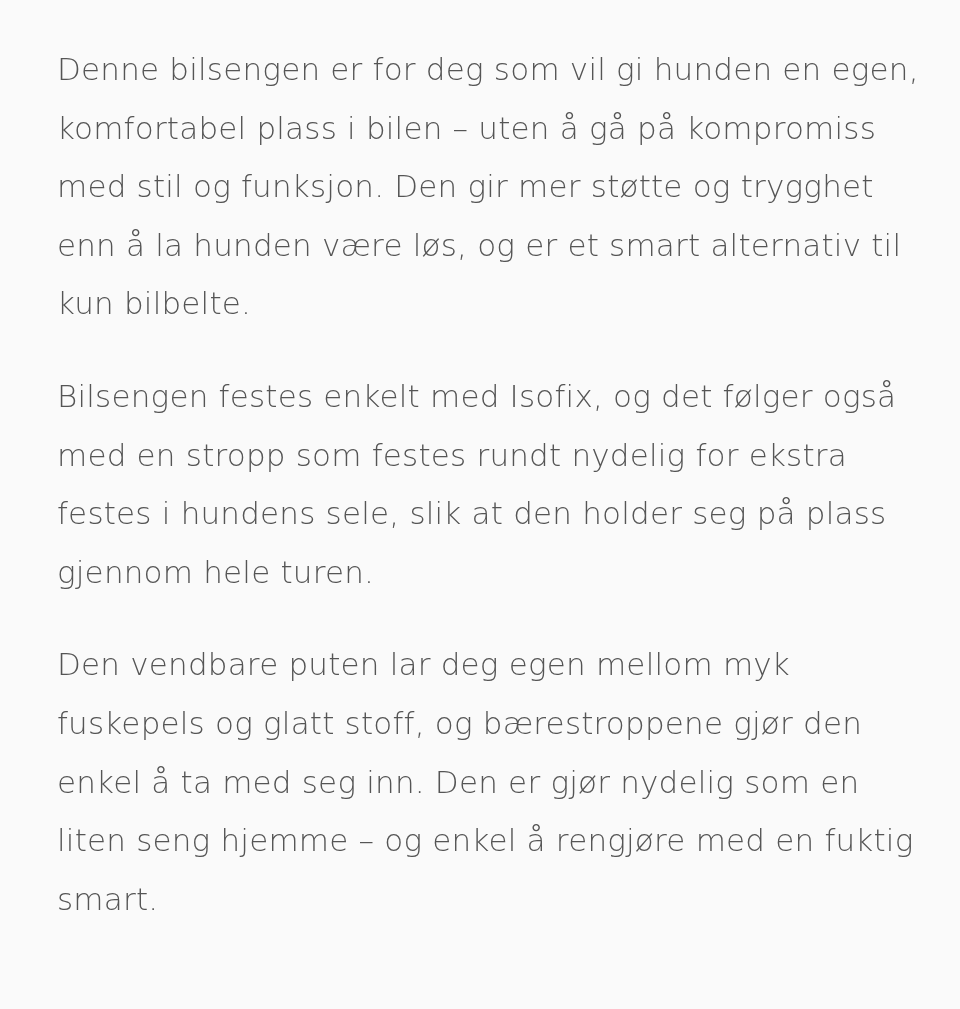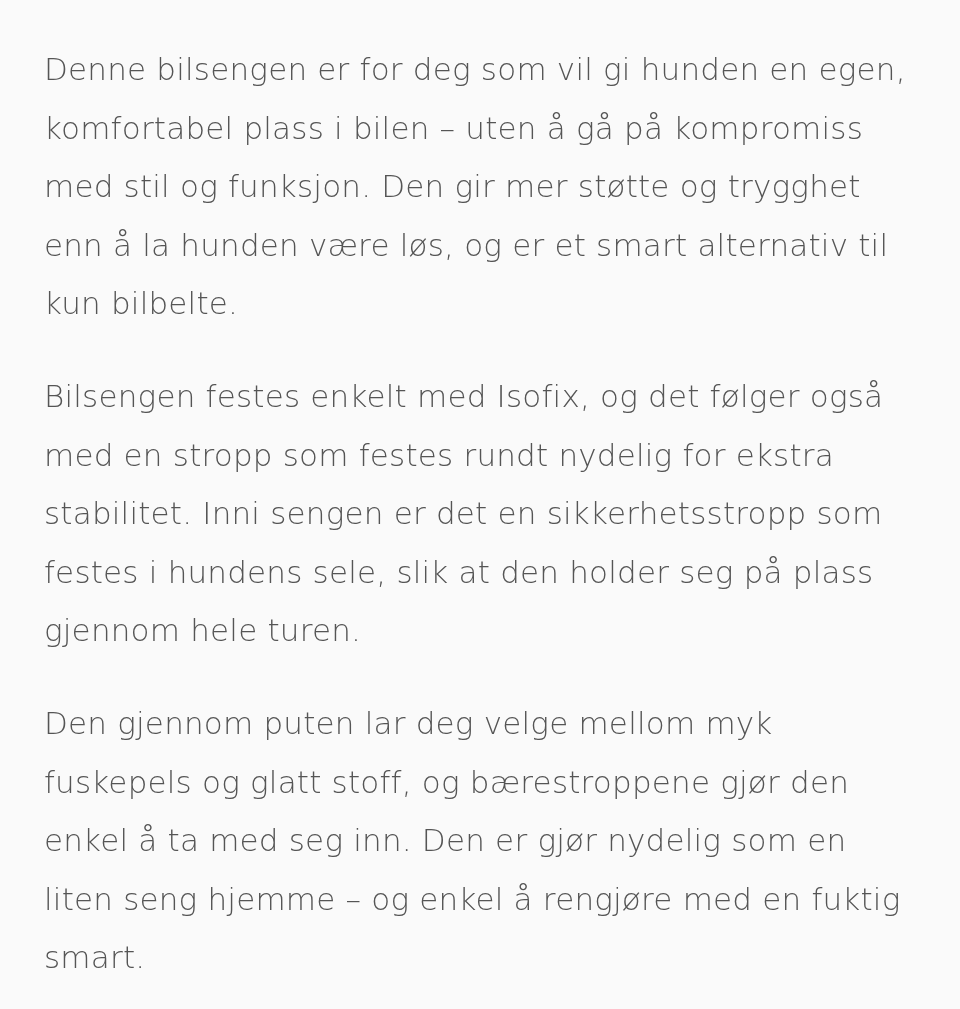--- a/index.html
+++ b/index.html
@@ -8,21 +8,21 @@
       background: #fafafa;
     }
     body {
       width: 960px;
       height: 1009px;
       overflow: hidden;
       position: relative;
     }
     .content {
       position: absolute;
-      left: 44px;
+      left: 57px;
       top: 40px;
       width: 880px;
       color: #555555;
       font-family: "DejaVu Sans", sans-serif;
       font-size: 31px;
       line-height: 58.6px;
       letter-spacing: 0.2px;
       font-weight: 300;
     }
     .para {
@@ -43,24 +43,23 @@
   <p class="para">
     <span class="line">Denne bilsengen er for deg som vil gi hunden en egen,</span>
     <span class="line">komfortabel plass i bilen – uten å gå på kompromiss</span>
     <span class="line">med stil og funksjon. Den gir mer støtte og trygghet</span>
     <span class="line">enn å la hunden være løs, og er et smart alternativ til</span>
     <span class="line">kun bilbelte.</span>
   </p>
   <p class="para">
     <span class="line">Bilsengen festes enkelt med Isofix, og det følger også</span>
     <span class="line">med en stropp som festes rundt nydelig for ekstra</span>
-    <span class="line">stabilitet. Inni sengen er det en sikkerhetsstropp som</span>
     <span class="line">festes i hundens sele, slik at den holder seg på plass</span>
     <span class="line">gjennom hele turen.</span>
   </p>
   <p class="para">
-    <span class="line">Den gjennom puten lar deg velge mellom myk</span>
+    <span class="line">Den vendbare puten lar deg egen mellom myk</span>
     <span class="line">fuskepels og glatt stoff, og bærestroppene gjør den</span>
     <span class="line">enkel å ta med seg inn. Den er gjør nydelig som en</span>
     <span class="line">liten seng hjemme – og enkel å rengjøre med en fuktig</span>
     <span class="line">smart.</span>
   </p>
 </div>
 
 </body></html>

